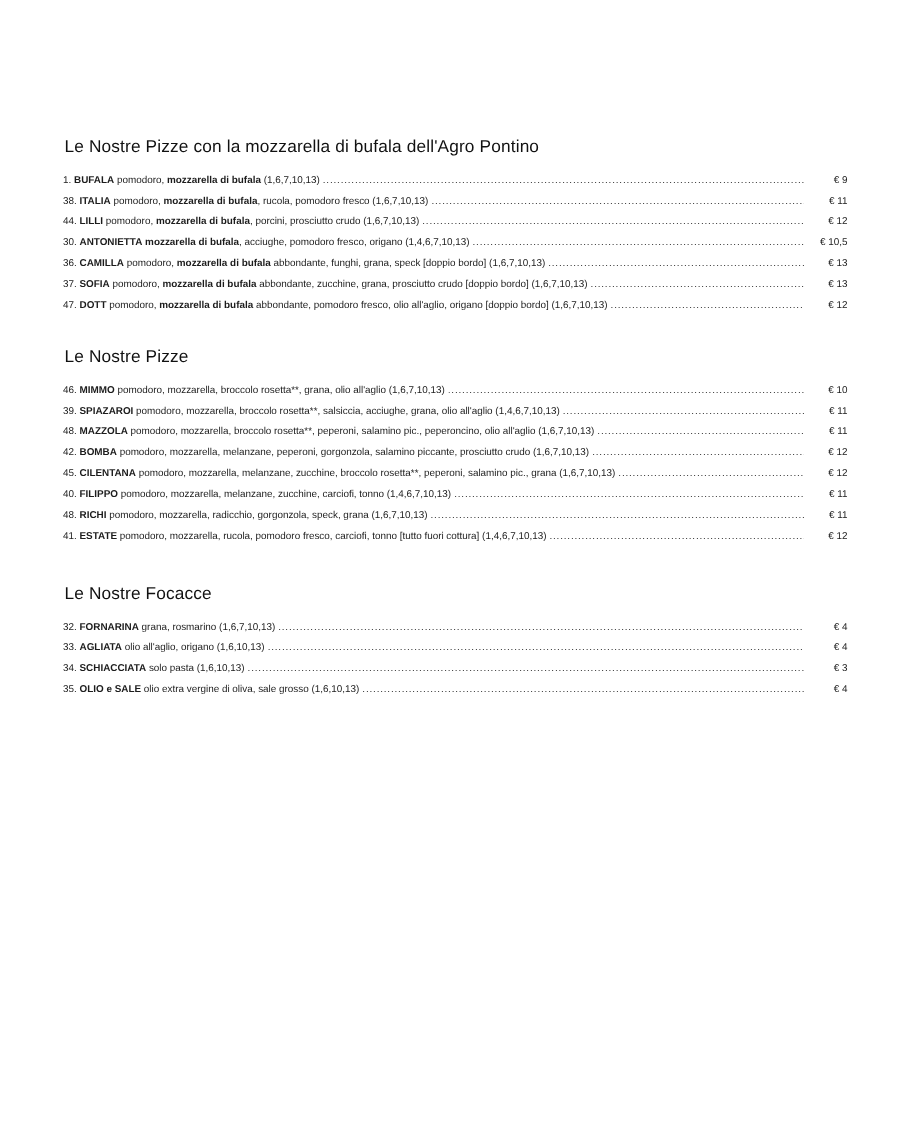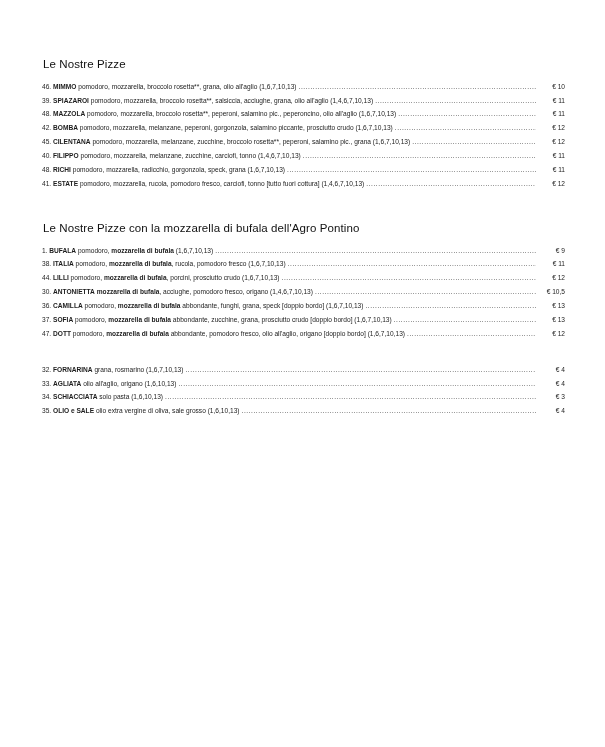--- a/index.html
+++ b/index.html
@@ -76,20 +76,60 @@
     min-width: 26px;
     padding-left: 1px;
   }
   b, .b { font-weight: 700; }
 </style>
 </head>
 <body>
 
 <div class="page">
   <div id="sections-root">
+      <section class="section bufala">
+        <h2 class="section-title">Le Nostre Pizze con la mozzarella di bufala dell'Agro Pontino</h2>
+        <ul class="items">
+          <li class="item">
+            <span class="item-desc">1. <b class="b">BUFALA</b> pomodoro, <b class="b">mozzarella di bufala</b> (1,6,7,10,13)</span>
+            <span class="item-leader"></span>
+            <span class="item-price">€ 9</span>
+          </li>
+          <li class="item">
+            <span class="item-desc">38. <b class="b">ITALIA</b> pomodoro, <b class="b">mozzarella di bufala</b>, rucola, pomodoro fresco (1,6,7,10,13)</span>
+            <span class="item-leader"></span>
+            <span class="item-price">€ 11</span>
+          </li>
+          <li class="item">
+            <span class="item-desc">44. <b class="b">LILLI</b> pomodoro, <b class="b">mozzarella di bufala</b>, porcini, prosciutto crudo (1,6,7,10,13)</span>
+            <span class="item-leader"></span>
+            <span class="item-price">€ 12</span>
+          </li>
+          <li class="item">
+            <span class="item-desc">30. <b class="b">ANTONIETTA</b> <b class="b">mozzarella di bufala</b>, acciughe, pomodoro fresco, origano (1,4,6,7,10,13)</span>
+            <span class="item-leader"></span>
+            <span class="item-price">€ 10,5</span>
+          </li>
+          <li class="item">
+            <span class="item-desc">36. <b class="b">CAMILLA</b> pomodoro, <b class="b">mozzarella di bufala</b> abbondante, funghi, grana, speck [doppio bordo] (1,6,7,10,13)</span>
+            <span class="item-leader"></span>
+            <span class="item-price">€ 13</span>
+          </li>
+          <li class="item">
+            <span class="item-desc">37. <b class="b">SOFIA</b> pomodoro, <b class="b">mozzarella di bufala</b> abbondante, zucchine, grana, prosciutto crudo [doppio bordo] (1,6,7,10,13)</span>
+            <span class="item-leader"></span>
+            <span class="item-price">€ 13</span>
+          </li>
+          <li class="item">
+            <span class="item-desc">47. <b class="b">DOTT</b> pomodoro, <b class="b">mozzarella di bufala</b> abbondante, pomodoro fresco, olio all'aglio, origano [doppio bordo] (1,6,7,10,13)</span>
+            <span class="item-leader"></span>
+            <span class="item-price">€ 12</span>
+          </li>
+        </ul>
+      </section>
       <section class="section pizze">
         <h2 class="section-title">Le Nostre Pizze</h2>
         <ul class="items">
           <li class="item">
             <span class="item-desc">46. <b class="b">MIMMO</b> pomodoro, mozzarella, broccolo rosetta**, grana, olio all'aglio (1,6,7,10,13)</span>
             <span class="item-leader"></span>
             <span class="item-price">€ 10</span>
           </li>
           <li class="item">
             <span class="item-desc">39. <b class="b">SPIAZAROI</b> pomodoro, mozzarella, broccolo rosetta**, salsiccia, acciughe, grana, olio all'aglio (1,4,6,7,10,13)</span>
@@ -121,61 +161,22 @@
             <span class="item-leader"></span>
             <span class="item-price">€ 11</span>
           </li>
           <li class="item">
             <span class="item-desc">41. <b class="b">ESTATE</b> pomodoro, mozzarella, rucola, pomodoro fresco, carciofi, tonno [tutto fuori cottura] (1,4,6,7,10,13)</span>
             <span class="item-leader"></span>
             <span class="item-price">€ 12</span>
           </li>
         </ul>
       </section>
-      <section class="section bufala">
-        <h2 class="section-title">Le Nostre Pizze con la mozzarella di bufala dell'Agro Pontino</h2>
-        <ul class="items">
-          <li class="item">
-            <span class="item-desc">1. <b class="b">BUFALA</b> pomodoro, <b class="b">mozzarella di bufala</b> (1,6,7,10,13)</span>
-            <span class="item-leader"></span>
-            <span class="item-price">€ 9</span>
-          </li>
-          <li class="item">
-            <span class="item-desc">38. <b class="b">ITALIA</b> pomodoro, <b class="b">mozzarella di bufala</b>, rucola, pomodoro fresco (1,6,7,10,13)</span>
-            <span class="item-leader"></span>
-            <span class="item-price">€ 11</span>
-          </li>
-          <li class="item">
-            <span class="item-desc">44. <b class="b">LILLI</b> pomodoro, <b class="b">mozzarella di bufala</b>, porcini, prosciutto crudo (1,6,7,10,13)</span>
-            <span class="item-leader"></span>
-            <span class="item-price">€ 12</span>
-          </li>
-          <li class="item">
-            <span class="item-desc">30. <b class="b">ANTONIETTA</b> <b class="b">mozzarella di bufala</b>, acciughe, pomodoro fresco, origano (1,4,6,7,10,13)</span>
-            <span class="item-leader"></span>
-            <span class="item-price">€ 10,5</span>
-          </li>
-          <li class="item">
-            <span class="item-desc">36. <b class="b">CAMILLA</b> pomodoro, <b class="b">mozzarella di bufala</b> abbondante, funghi, grana, speck [doppio bordo] (1,6,7,10,13)</span>
-            <span class="item-leader"></span>
-            <span class="item-price">€ 13</span>
-          </li>
-          <li class="item">
-            <span class="item-desc">37. <b class="b">SOFIA</b> pomodoro, <b class="b">mozzarella di bufala</b> abbondante, zucchine, grana, prosciutto crudo [doppio bordo] (1,6,7,10,13)</span>
-            <span class="item-leader"></span>
-            <span class="item-price">€ 13</span>
-          </li>
-          <li class="item">
-            <span class="item-desc">47. <b class="b">DOTT</b> pomodoro, <b class="b">mozzarella di bufala</b> abbondante, pomodoro fresco, olio all'aglio, origano [doppio bordo] (1,6,7,10,13)</span>
-            <span class="item-leader"></span>
-            <span class="item-price">€ 12</span>
-          </li>
-        </ul>
-      </section>
       <section class="section focacce">
+        <h2 class="section-title">Le Nostre Focacce</h2>
         <ul class="items">
           <li class="item">
             <span class="item-desc">32. <b class="b">FORNARINA</b> grana, rosmarino (1,6,7,10,13)</span>
             <span class="item-leader"></span>
             <span class="item-price">€ 4</span>
           </li>
           <li class="item">
             <span class="item-desc">33. <b class="b">AGLIATA</b> olio all'aglio, origano (1,6,10,13)</span>
             <span class="item-leader"></span>
             <span class="item-price">€ 4</span>

